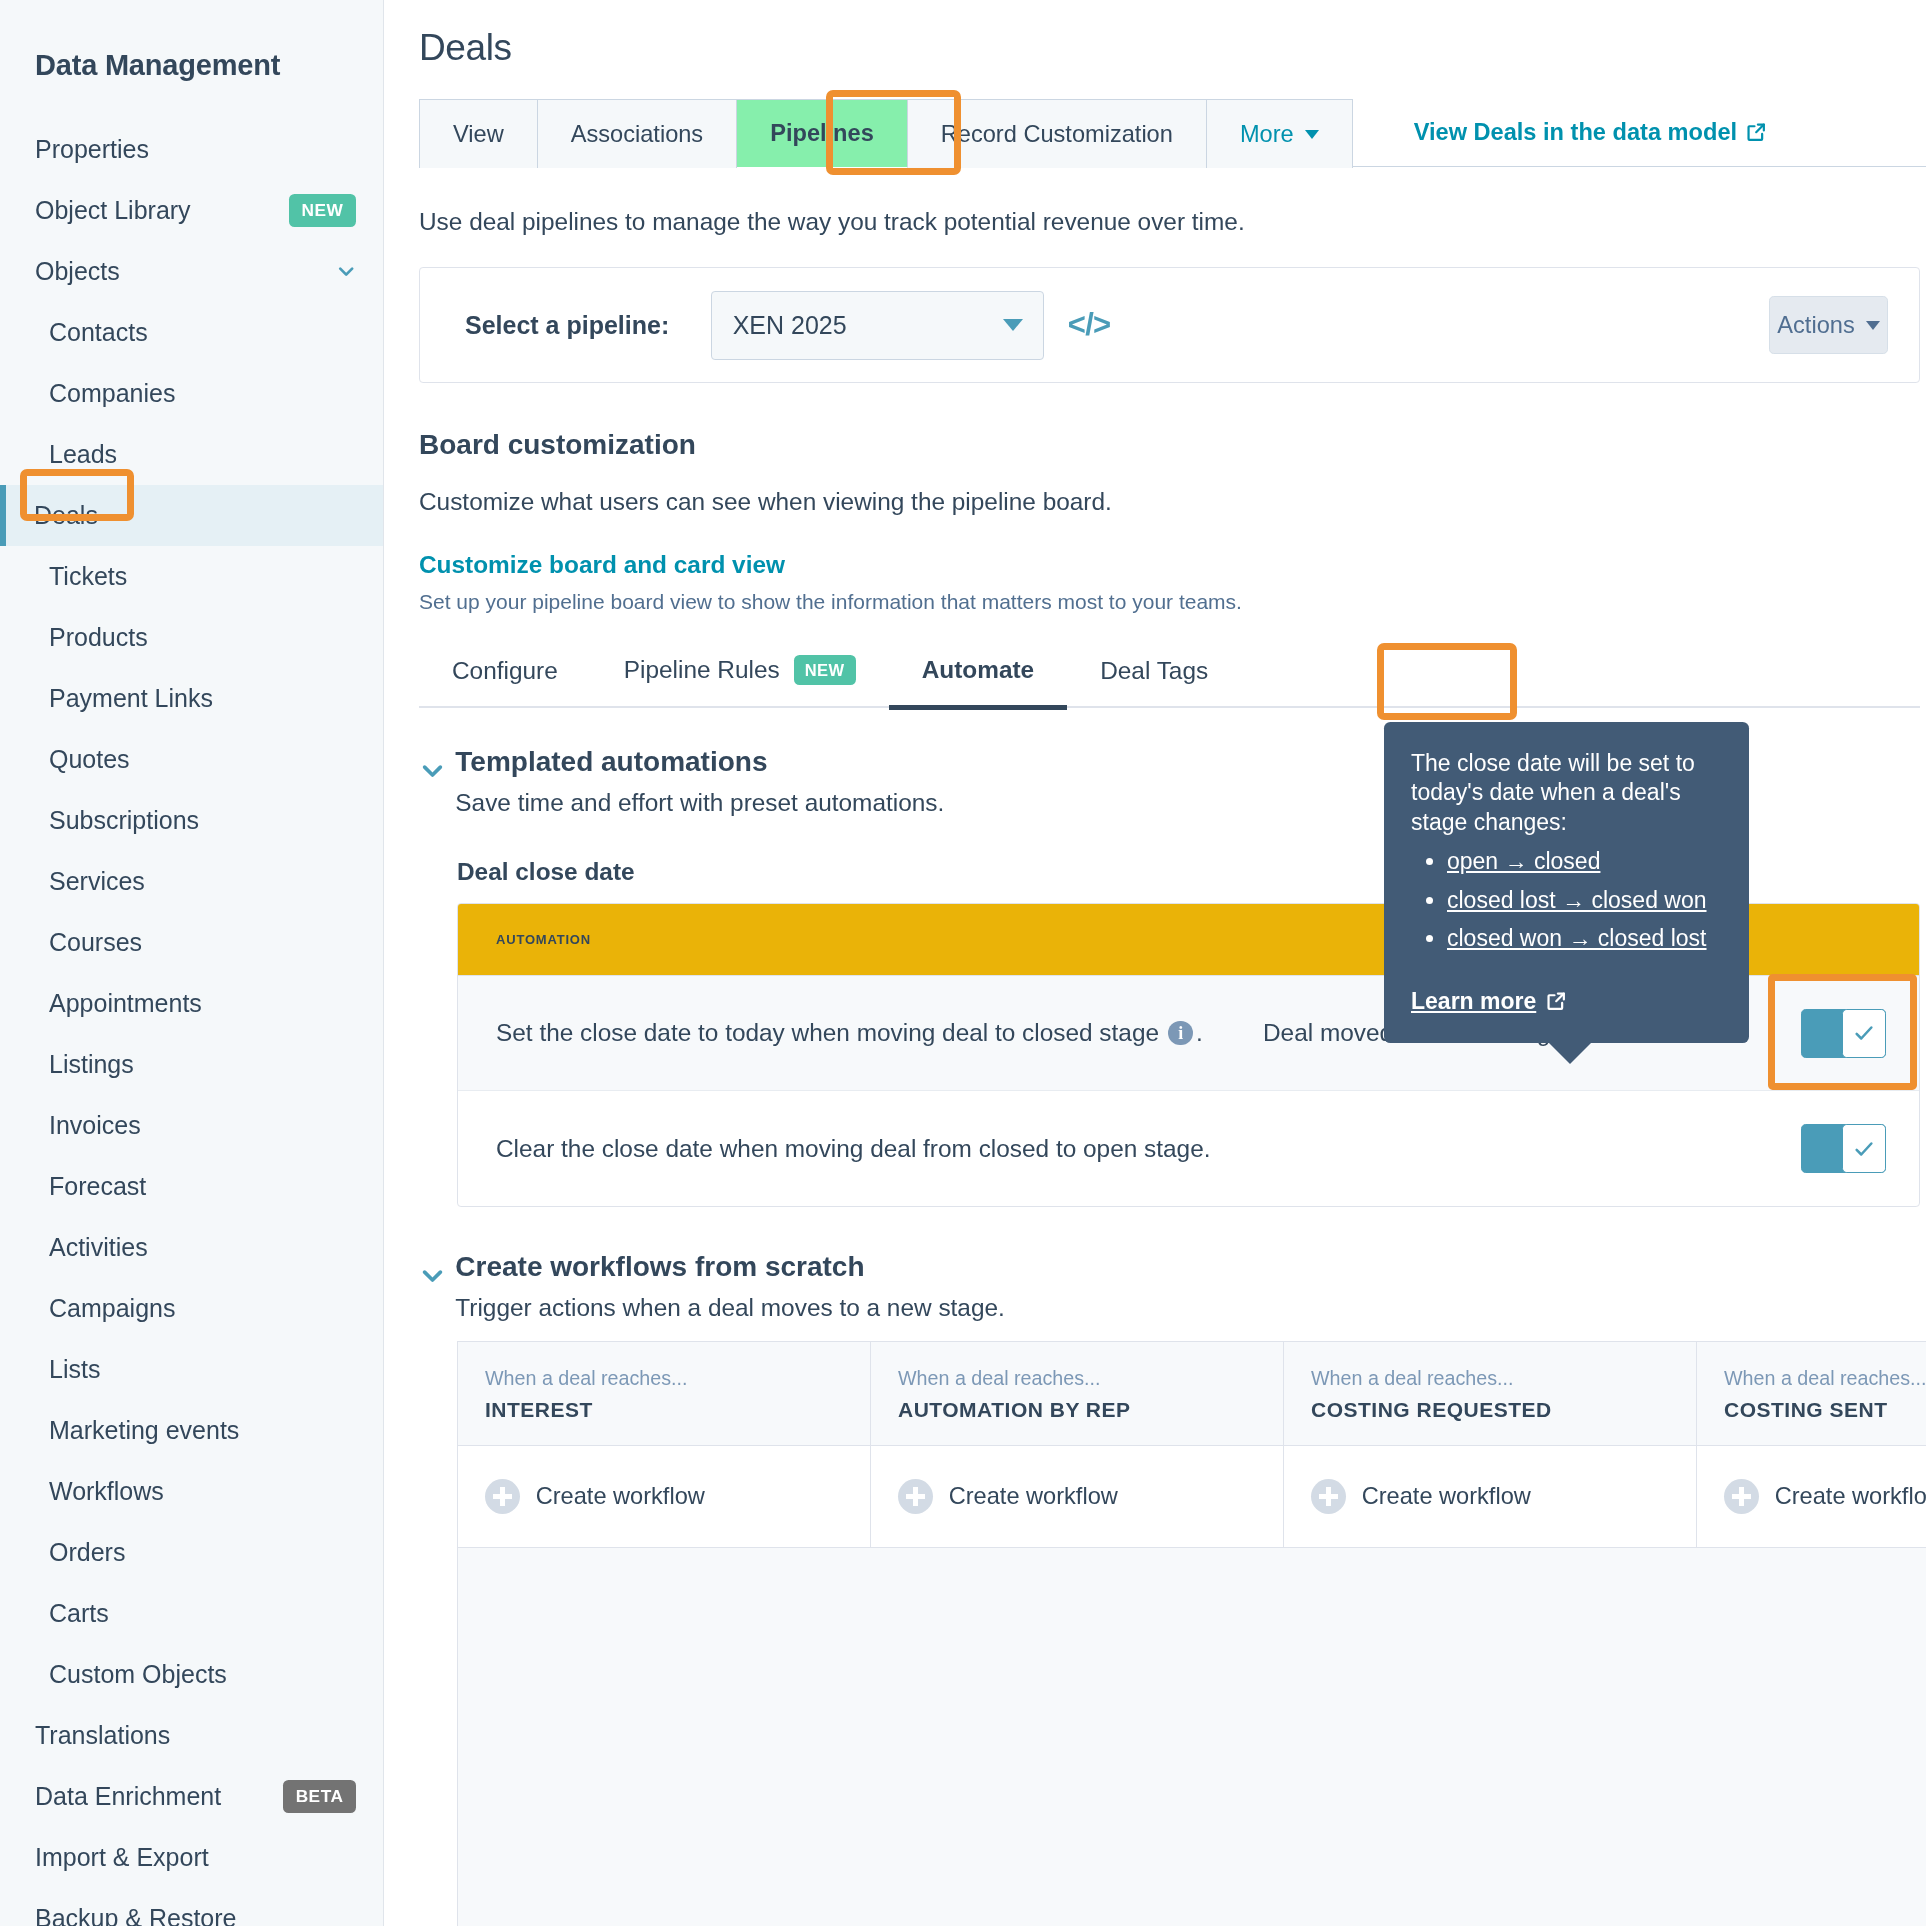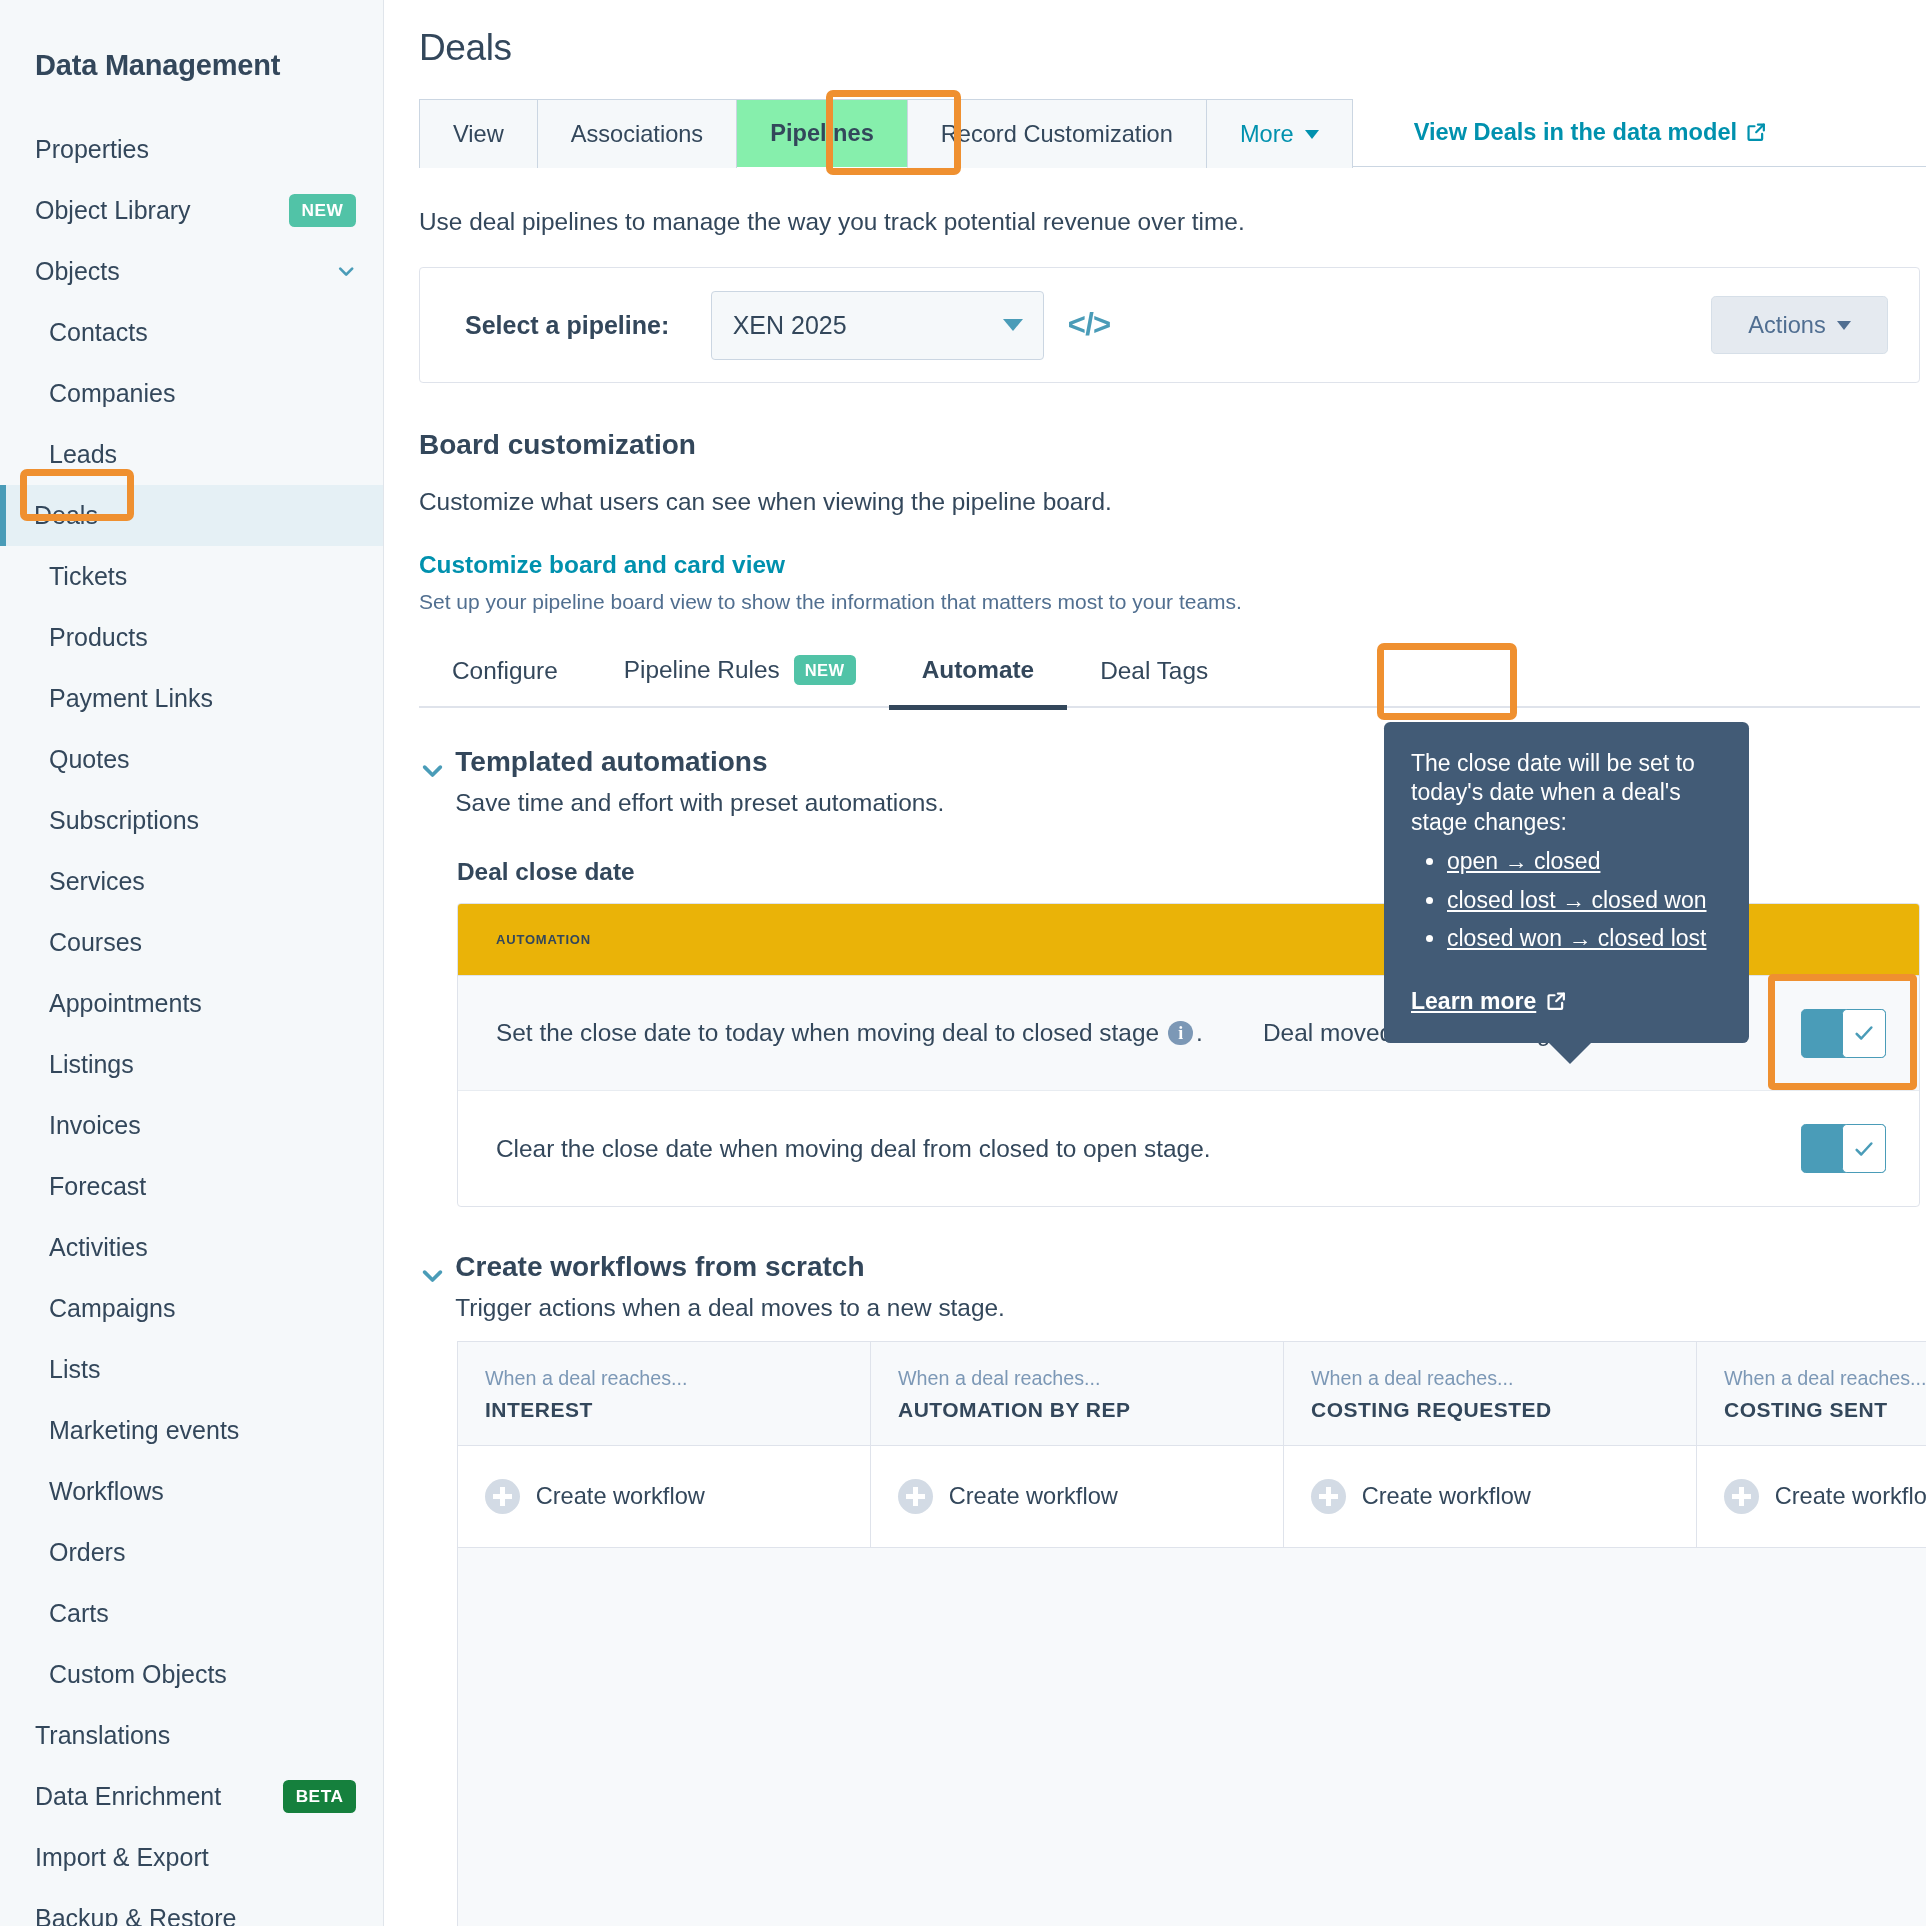--- a/index.html
+++ b/index.html
@@ -39,21 +39,21 @@
     border-left: 6.3px solid #4a9cb8;
     padding-left: 28px;
   }
   .nav-label { flex: 0 0 auto; }
   .badge {
     margin-left: auto;
     font-size: 17.3px; font-weight: bold; color: #fff;
     border-radius: 5.5px; padding: 6.3px 12.6px; letter-spacing: 0.5px;
   }
   .badge.new { background: #51c3a7; }
-  .badge.beta { background: #15803d; }
+  .badge.beta { background: #737373; }
   .chev {
     margin-left: auto; display: inline-block;
     width: 20.4px; height: 20.4px;
   }
   .chev svg { width: 20.4px; height: 20.4px; display:block; }
 
   
   .hl-deals {
     position: absolute;
     left: 20.4px; top: 469px;
@@ -136,21 +136,21 @@
     font-size: 25px; color: #33475b; cursor: pointer;
   }
   .pipeline-select .caret { margin-left: auto; border-top-color: #4a9cb8;
      border-left-width: 10.2px; border-right-width: 10.2px; border-top-width: 12.6px; }
   .code-icon { margin-left: 23.6px; font-size: 31px; color: #4a9cb8; font-weight: bold;
      letter-spacing: -0.8px; cursor: pointer; }
   .actions-btn {
     margin-left: auto;
     background: #e5eaf0; border: 1.6px solid #d6dfe8; border-radius: 4.7px;
     font-size: 23.6px; color: #506e91;
-    padding: 0 36px; height: 58px;
+    padding: 0 7px; height: 58px;
     display: flex; align-items: center; cursor: pointer;
   }
   .actions-btn .caret { border-top-color: #506e91; }
 
   
   .sect-title { font-size: 28px; font-weight: bold; margin-top: 46px; }
   .sect-desc { font-size: 24.4px; margin-top: 27px; }
   .link-head { font-size: 24.4px; font-weight: bold; color: #0091ae; margin-top: 35px; cursor: pointer; }
   .link-sub { font-size: 21px; color: #516f90; margin-top: 11px; }
 

